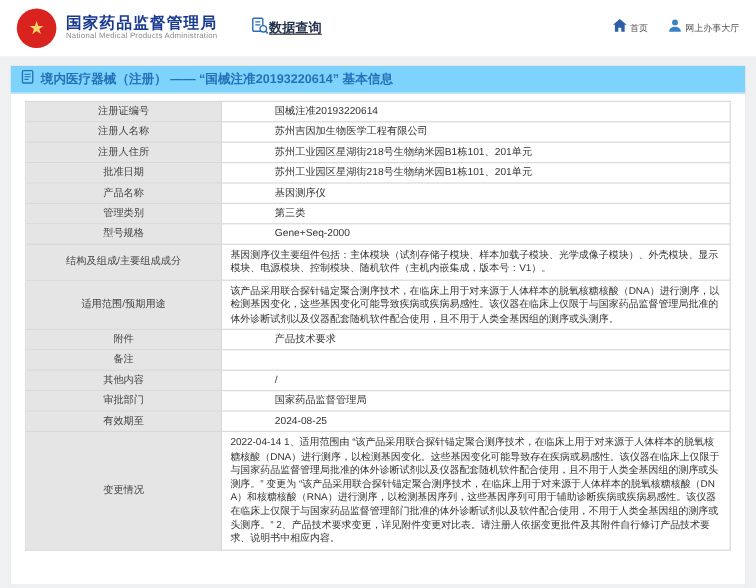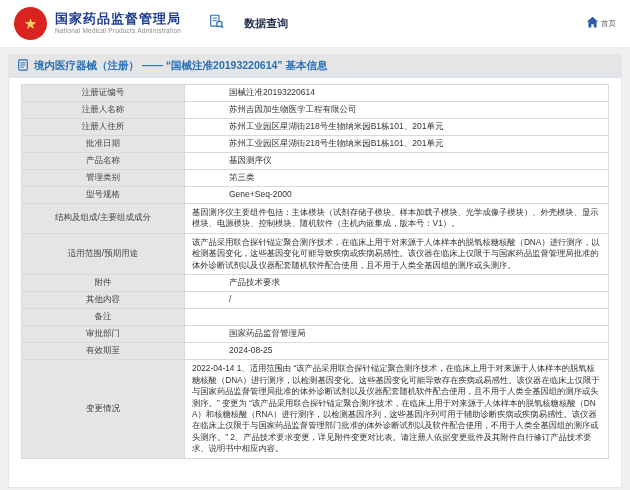--- a/index.html
+++ b/index.html
@@ -15,32 +15,32 @@
     padding:0 14px;box-sizing:border-box;border-bottom:1px solid #ececec;
   }
   .brand{display:flex;align-items:center;gap:8px;}
   .emblem{
     width:33px;height:33px;border-radius:50%;background:#d9231f;
     display:flex;align-items:center;justify-content:center;flex:0 0 auto;
   }
   .emblem .star{color:#f8d26a;font-size:15px;line-height:1;}
   .brand-cn{font-size:13px;font-weight:bold;color:#1a3a8f;letter-spacing:1px;line-height:1.2;}
   .brand-en{font-size:6.5px;color:#8a8a8a;letter-spacing:.2px;line-height:1.3;}
-  .dq{display:flex;align-items:center;gap:20px;margin-left:28px;cursor:pointer;}
+  .dq{display:flex;align-items:center;gap:0;margin-left:28px;cursor:pointer;text-decoration:underline;}
   .dq-label{font-size:11px;font-weight:bold;color:#25324d;}
   .topnav{margin-left:auto;display:flex;gap:16px;}
   .navitem{display:flex;flex-direction:row;align-items:center;gap:2px;cursor:pointer;}
   .nav-label{font-size:7.5px;color:#555;white-space:nowrap;}
   
   .content{
     margin:6px 8px 0;background:#fff;box-sizing:border-box;
     min-height:434px;border:1px solid #e6e6e6;padding:0 0 6px;
   }
   .title-bar{
-    height:22px;background:#e5e5e5;border-bottom:1px solid #d3e5f5;
+    height:22px;background:#7dd3fc;border-bottom:1px solid #d3e5f5;
     display:flex;align-items:center;gap:5px;padding:0 8px;
   }
   .title-text{color:#2571b8;font-weight:bold;font-size:10.5px;}
   
   table.info-table{
     border-collapse:collapse;width:calc(100% - 24px);margin:6px auto 0;
     table-layout:fixed;
   }
   .info-table th,.info-table td{
     border:1px solid #d9d9d9;font-size:8.5px;vertical-align:middle;
@@ -83,20 +83,29 @@
     </div>
 
     <div class="topnav">
       <div class="navitem">
         <span>
           <svg viewBox="0 0 16 16" width="13" height="13">
             <path d="M8 1 L15 7 H13 V14 H9.5 V10 H6.5 V14 H3 V7 H1 Z" fill="#2b5ea7"></path>
           </svg>
         </span>
         <span class="nav-label">首页</span>
+      </div>
+      <div class="navitem">
+        <span>
+          <svg viewBox="0 0 16 16" width="13" height="13">
+            <circle cx="8" cy="4.5" r="3" fill="#3b82c4"></circle>
+            <path d="M2 14 C2 10.5 5 9 8 9 C11 9 14 10.5 14 14 Z" fill="#3b82c4"></path>
+          </svg>
+        </span>
+        <span class="nav-label">网上办事大厅</span>
       </div>
     </div>
   </header>
 
   <main class="content">
     <div class="title-bar">
       <span class="title-icon">
         <svg viewBox="0 0 14 14" width="12" height="12">
           <rect x="2" y="1" width="10" height="12" rx="1" fill="none" stroke="#2571b8" stroke-width="1.3"></rect>
           <line x1="4" y1="4.5" x2="10" y2="4.5" stroke="#2571b8" stroke-width="1.1"></line>
@@ -143,26 +152,26 @@
         </tr>
         <tr class="longtext">
           <th>适用范围/预期用途</th>
           <td>该产品采用联合探针锚定聚合测序技术，在临床上用于对来源于人体样本的脱氧核糖核酸（DNA）进行测序，以检测基因变化，这些基因变化可能导致疾病或疾病易感性。该仪器在临床上仅限于与国家药品监督管理局批准的体外诊断试剂以及仪器配套随机软件配合使用，且不用于人类全基因组的测序或头测序。</td>
         </tr>
         <tr>
           <th>附件</th>
           <td>产品技术要求</td>
         </tr>
         <tr>
+          <th>备注</th>
+          <td></td>
+        </tr>
+        <tr>
           <th>其他内容</th>
           <td>/</td>
-        </tr>
-        <tr>
-          <th>备注</th>
-          <td></td>
         </tr>
         <tr>
           <th>审批部门</th>
           <td>国家药品监督管理局</td>
         </tr>
         <tr>
           <th>有效期至</th>
           <td>2024-08-25</td>
         </tr>
         <tr class="longtext">

